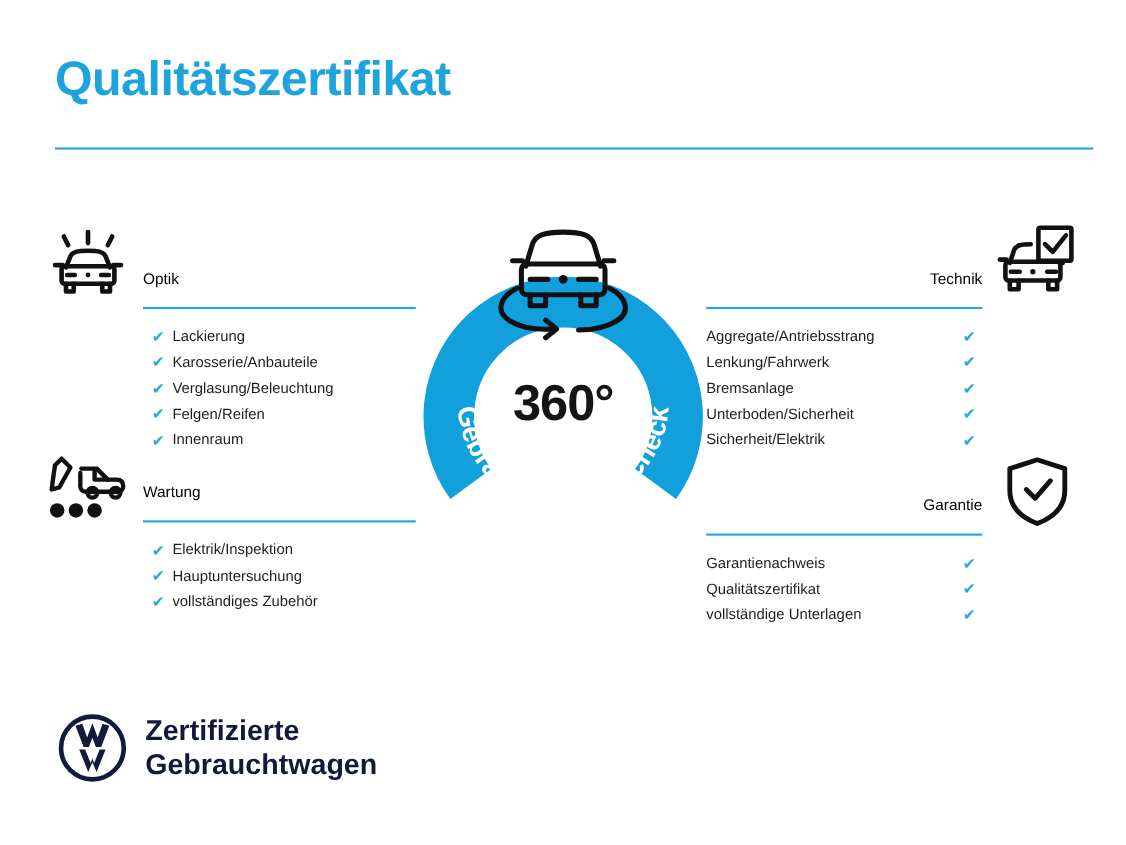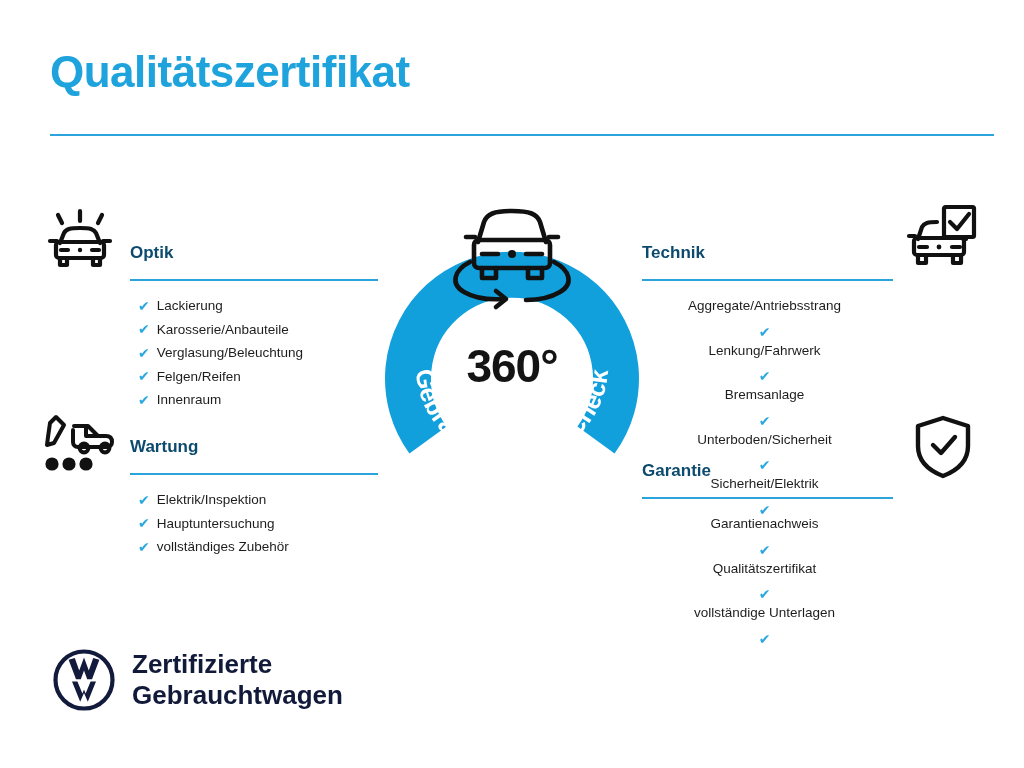--- a/index.html
+++ b/index.html
@@ -46,23 +46,23 @@
 
   
   .block {
     position: absolute;
   }
   .block-head {
     position: relative;
     height: 46px;
   }
   .block-title {
-    font-size: 17px;
-    font-weight: 700;
-    color: #0c4a6e;
+    font-size: 14px;
+    font-weight: 400;
+    color: #000000;
     line-height: 30px;
     white-space: nowrap;
   }
   .block-rule {
     position: absolute;
     left: 0;
     right: 0;
     bottom: 3px;
     height: 2px;
     background: #2ba4dd;
@@ -88,29 +88,29 @@
     line-height: 1;
     flex: none;
   }
 
   
   .col-left .block-title { text-align: left; }
   .col-left .items { padding-left: 8px; }
   .col-left .item { justify-content: flex-start; }
 
   
-  .col-right .block-title { text-align: left; }
+  .col-right .block-title { text-align: right; }
   .col-right .items { padding-right: 6px; }
-  .col-right .item { justify-content: flex-start; flex-direction: column; }
+  .col-right .item { justify-content: space-between; }
 
   
   #block-optik    { left: 130px; top: 238px; width: 248px; }
   #block-wartung  { left: 130px; top: 432px; width: 248px; }
   #block-technik  { left: 642px; top: 238px; width: 251px; }
-  #block-garantie { left: 642px; top: 456px; width: 251px; }
+  #block-garantie { left: 642px; top: 444px; width: 251px; }
 
   .block-items-pad { padding-top: 10px; }
 
   
   .icon {
     position: absolute;
   }
   #icon-optik    { left: 44px;  top: 203px; }
   #icon-wartung  { left: 42px;  top: 414px; }
   #icon-technik  { left: 906px; top: 203px; }

